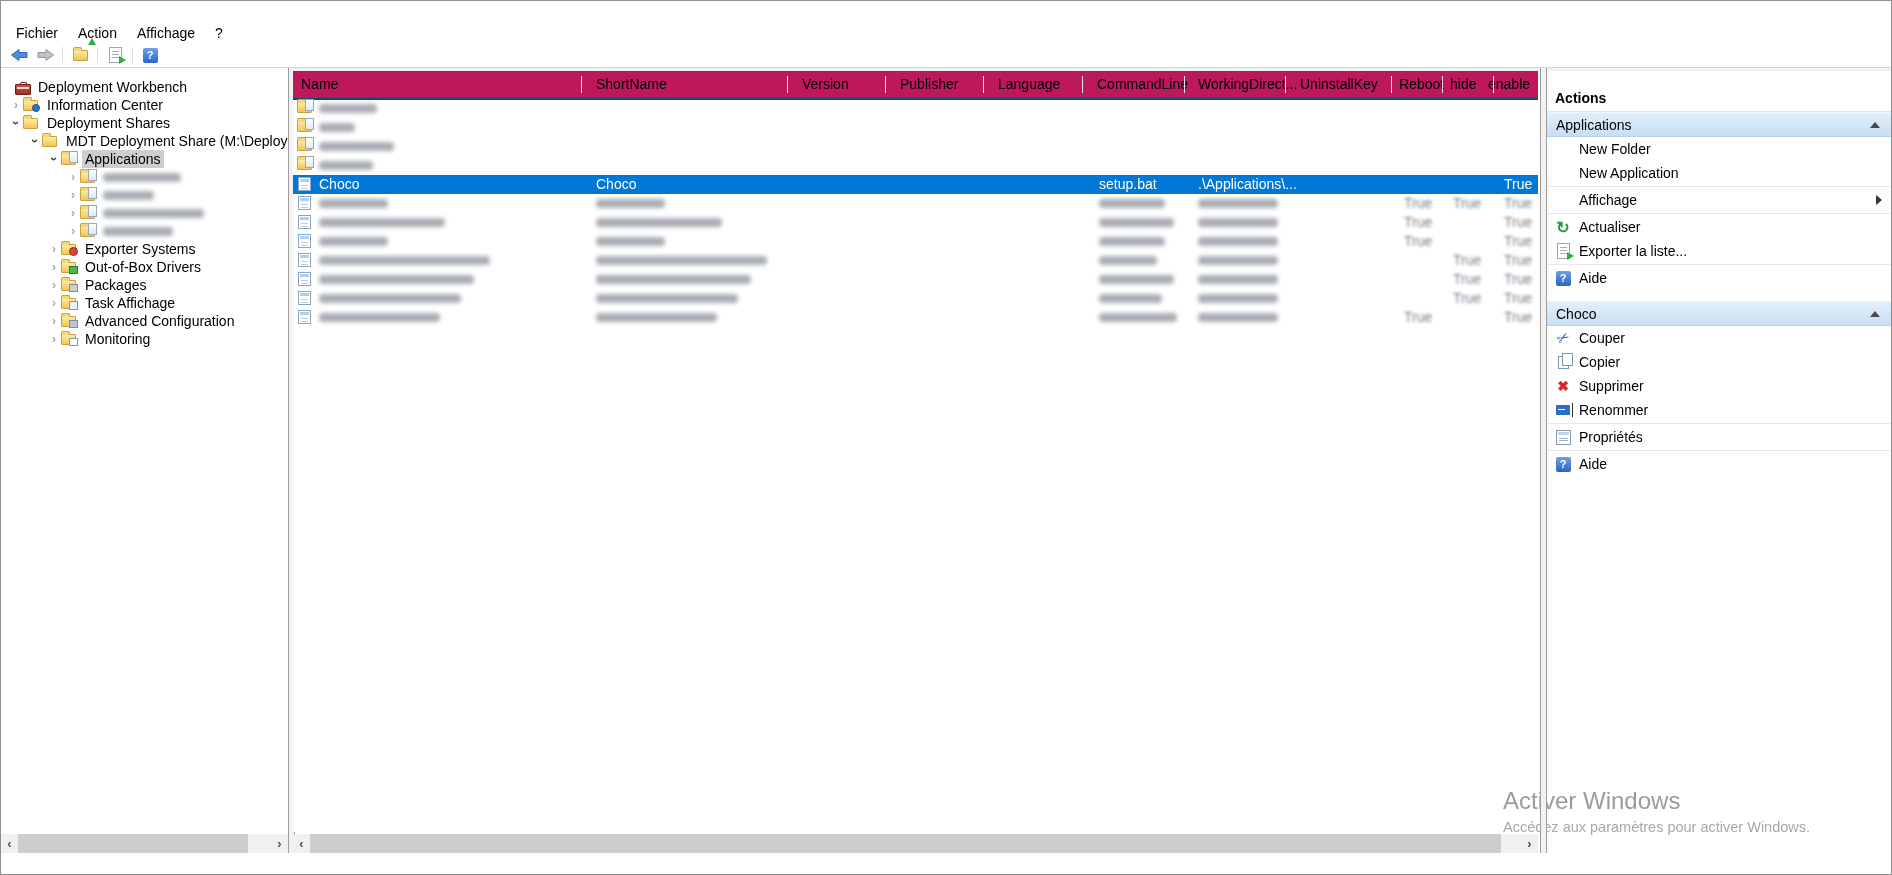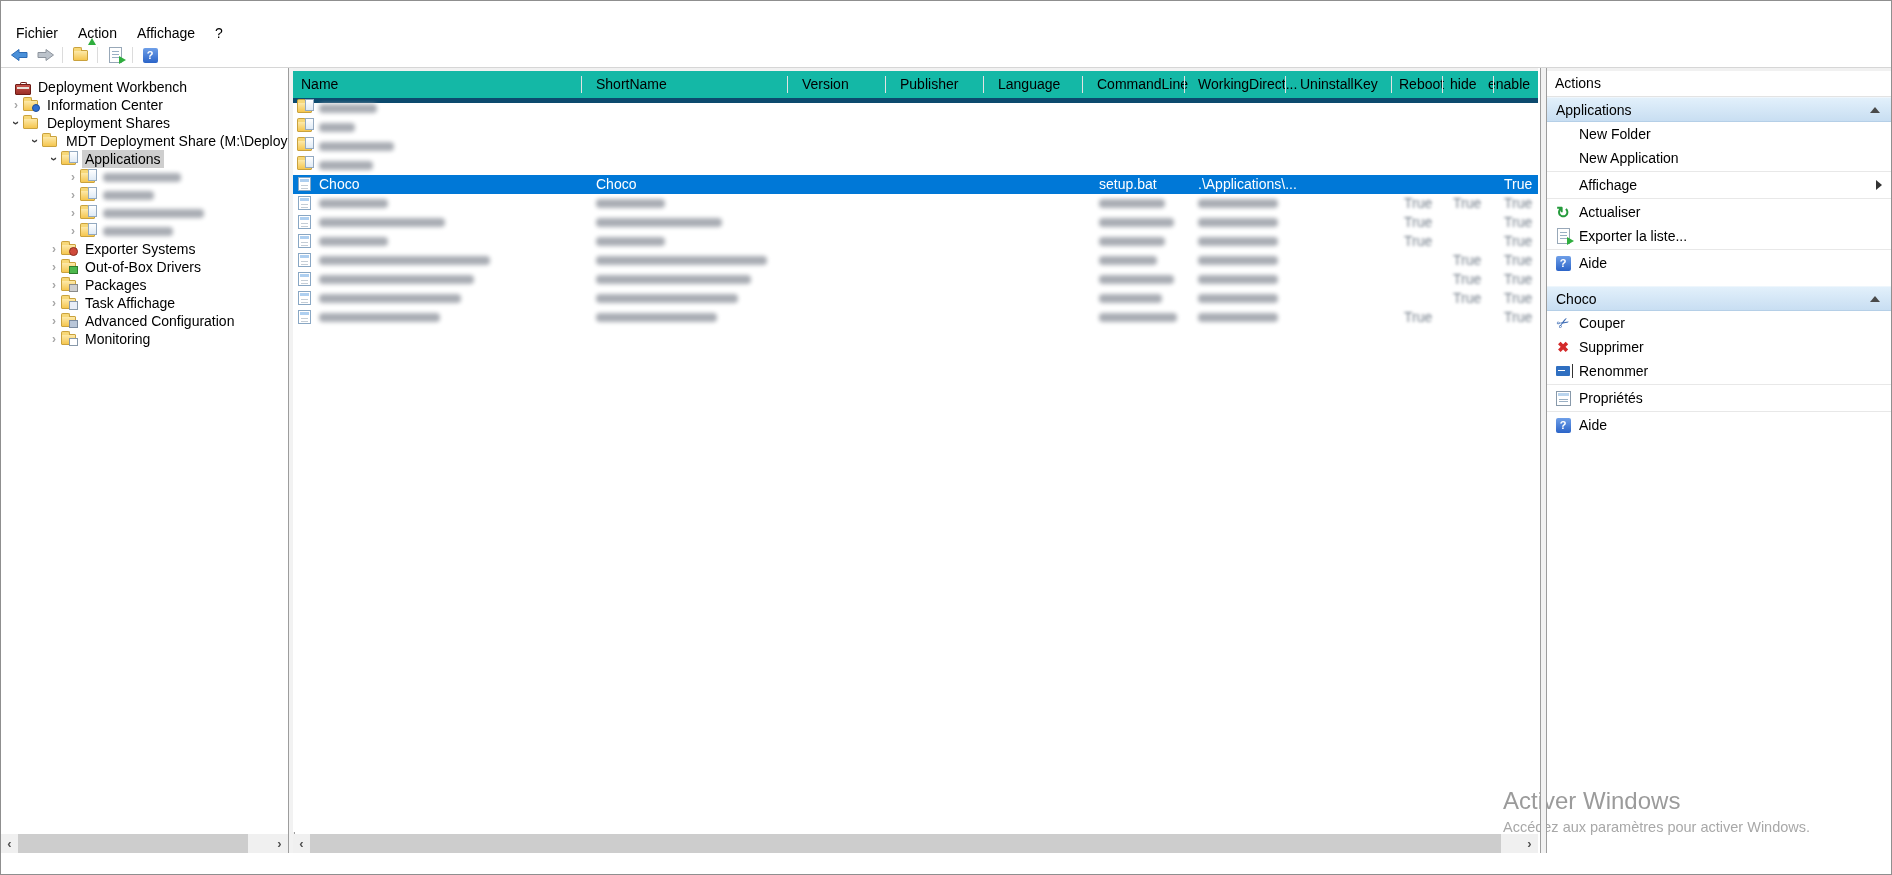--- a/index.html
+++ b/index.html
@@ -76,34 +76,34 @@
   .ti .chev{width:14px;flex:none;text-align:center;font-size:12px;font-weight:bold;color:#a6a6a6;line-height:14px}
   .ti .chev.exp{color:#3c3c3c;transform:rotate(90deg)}
   .ti .ficon,.ti .appicon{margin-right:6px}
   .tlabel{padding:1px 3px}
   .tlabel.sel{background:#cecece}
   .d0{padding-left:8px}.d1{padding-left:8px}.d2{padding-left:27px}.d3{padding-left:46px}.d4{padding-left:65px}
   .tblob{height:9px;border-radius:4px;background:#a9adb4;filter:blur(2px);margin-left:2px}
 
   .list{position:absolute;left:292px;top:67px;width:1245px;bottom:42px;background:#fff;overflow:hidden}
   .topstrip{position:absolute;left:0;right:0;top:0;height:3px;background:#f1f1f1}
-  .lheader{position:absolute;left:0;right:0;top:3px;height:27px;border-bottom:5px solid #0c4a6e;background:#14b8a6}
+  .lheader{position:absolute;left:0;right:0;top:3px;height:27px;border-bottom:2px solid #0c4a6e;background:#be185d}
   .hcell{position:absolute;top:0;height:27px;line-height:27px;white-space:nowrap}
   .hsep{position:absolute;top:5px;bottom:5px;width:1px;background:#e2e2e2}
   .rows{position:absolute;left:0;right:0;top:31px;bottom:0}
   .row{position:relative;height:19px}
   .row.sel{background:#0078d7;color:#fff}
   .cell{position:absolute;top:0;height:19px;line-height:19px;white-space:nowrap;overflow:hidden}
   .blob{position:absolute;top:5px;height:9px;border-radius:4px;background:#a9adb4;filter:blur(2px)}
   .tru{filter:blur(1.6px);color:#76808c}
   .l-name{left:26px}.l-short{left:303px}.l-cmd{left:806px}.l-wd{left:905px}.l-reb{left:1111px}.l-hide{left:1160px}.l-en{left:1211px}
   .row .ficon{position:absolute;left:4px;top:3px}
 
   .actions{position:absolute;left:1546px;top:67px;right:0;bottom:22px;background:#fff;overflow:hidden}
-  .atitle{height:25px;line-height:25px;font-weight:normal;padding-left:8px;border-bottom:1px solid #e3e3e3;margin-top:3px}
+  .atitle{height:25px;line-height:25px;font-weight:bold;padding-left:8px;border-bottom:1px solid #e3e3e3;margin-top:18px}
   .asec{height:23px;background:linear-gradient(#e2f0fb,#c8def2);border-top:1px solid #eef6fc;border-bottom:1px solid #b5cfe7;display:flex;align-items:center;padding:0 9px;margin-top:0}
   .asec .alabel{flex:1}
   .tri-up{width:0;height:0;border-left:5px solid transparent;border-right:5px solid transparent;border-bottom:6px solid #4a4a4a;margin-right:2px}
   .aitem{height:24px;display:flex;align-items:center;padding-left:8px}
   .aitem .sub{margin-left:auto;margin-right:9px;width:0;height:0;border-top:5px solid transparent;border-bottom:5px solid transparent;border-left:6px solid #333}
   .asep{height:1px;background:#e8e8e8;margin:1px 0}
   .agap{height:11px}
 
   
   .hscroll{position:absolute;top:833px;height:19px;background:#f0f0f0}
@@ -412,20 +412,26 @@
       <span class="tri-up"></span>
     </div>
     <div class="aitem">
       <span class="ic">
           <span class="ic-cut">✂</span>
         </span>
       <span>Couper</span>
     </div>
     <div class="aitem">
       <span class="ic">
+          <span class="ic-copy"></span>
+        </span>
+      <span>Copier</span>
+    </div>
+    <div class="aitem">
+      <span class="ic">
           <span class="ic-del">✖</span>
         </span>
       <span>Supprimer</span>
     </div>
     <div class="aitem">
       <span class="ic">
           <span class="ic-ren"></span>
         </span>
       <span>Renommer</span>
     </div>

